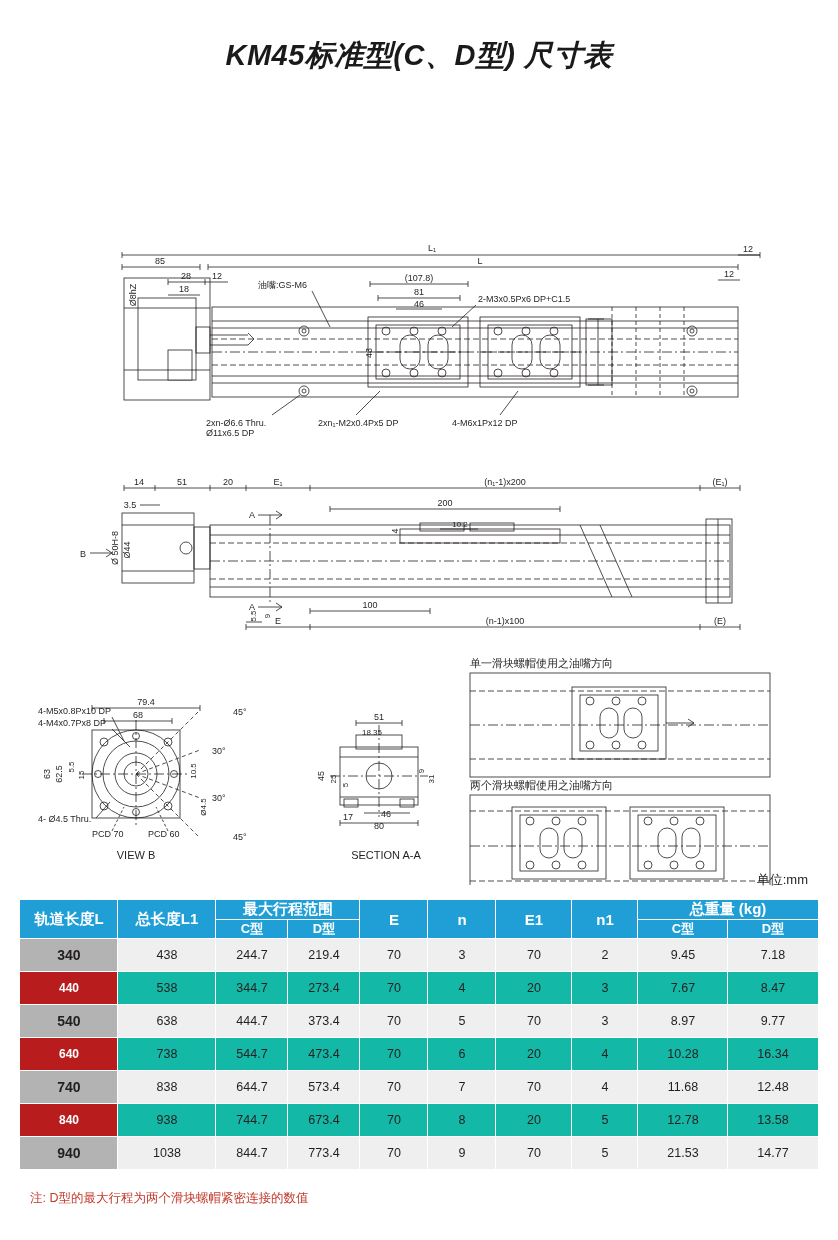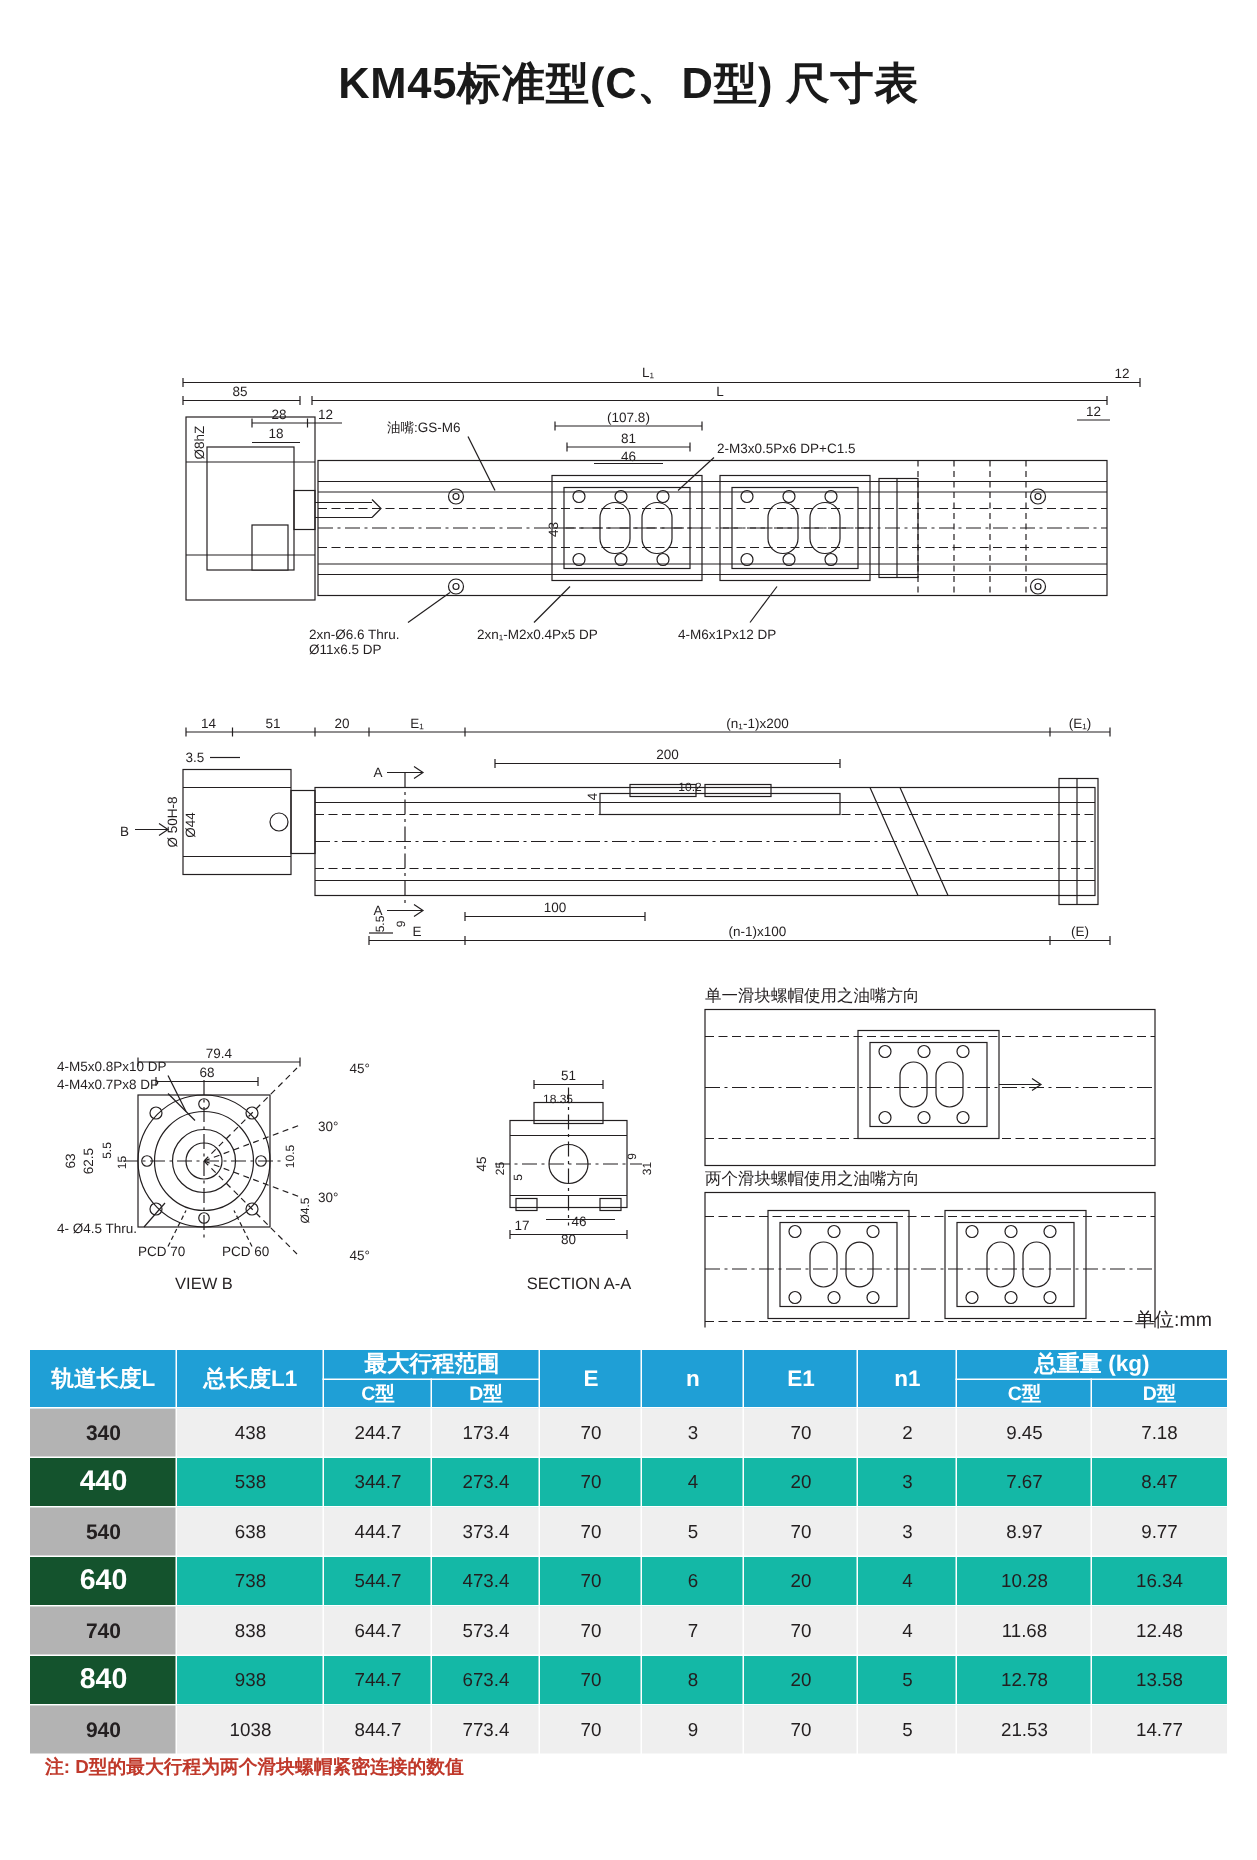--- a/index.html
+++ b/index.html
@@ -13,20 +13,21 @@
     position: relative;
     overflow: hidden;
   }
   .page-title {
     text-align: center;
     font-size: 29px;
     font-weight: bold;
     letter-spacing: 0.5px;
     margin-top: 36px;
     color: #1a1a1a;
+    font-style: italic;
   }
   .drawing-area {
     position: relative;
     width: 706px;
     height: 790px;
     margin-top: 10px;
   }
   .drawing-area svg { position:absolute; top:0; left:0; }
   .unit-note {
     text-align: right;
@@ -51,27 +52,26 @@
   table.spec thead th {
     background: #1f9fd6;
     color: #ffffff;
     font-weight: bold;
   }
   table.spec thead th.big { font-size: 15px; }
   table.spec thead th.sub { font-size: 13px; font-weight: bold; }
   .r-grey td { background: #efefef; margin-left: 44px; }
   .r-blue td { background: #14b8a6; }
   .r-grey td.lbl { background: #b3b3b3; font-weight: bold; font-size: 14px; color:#231f20; }
-  .r-blue td.lbl { background: #14532d; font-weight: bold; font-size: 19px; color:#ffffff; }
+  .r-blue td.lbl { background: #b91c1c; font-weight: bold; font-size: 12px; color:#ffffff; }
   table.spec tbody td { height: 33px; }
   .footnote {
-    margin: 0 0 0 30px;
+    margin: 20px 0 0 30px;
     font-size: 12.5px;
     color: #c0392b;
-    font-weight: bold;
   }
 </style>
 </head>
 <body>
 
 <h1 class="page-title">KM45标准型(C、D型) 尺寸表</h1>
 
 <div class="drawing-area">
   <svg width="838" height="790" viewBox="0 0 838 790">
     <g stroke="#231f20" fill="none" stroke-width="0.8" font-family="Liberation Sans, sans-serif" font-size="9">
@@ -423,21 +423,21 @@
       <th class="sub">D型</th>
       <th class="sub">C型</th>
       <th class="sub">D型</th>
     </tr>
   </thead>
   <tbody>
       <tr class="r-grey">
         <td class="lbl">340</td>
         <td>438</td>
         <td>244.7</td>
-        <td>173.4</td>
+        <td>219.4</td>
         <td>70</td>
         <td>3</td>
         <td>70</td>
         <td>2</td>
         <td>9.45</td>
         <td>7.18</td>
       </tr>
       <tr class="r-blue">
         <td class="lbl">440</td>
         <td>538</td>

